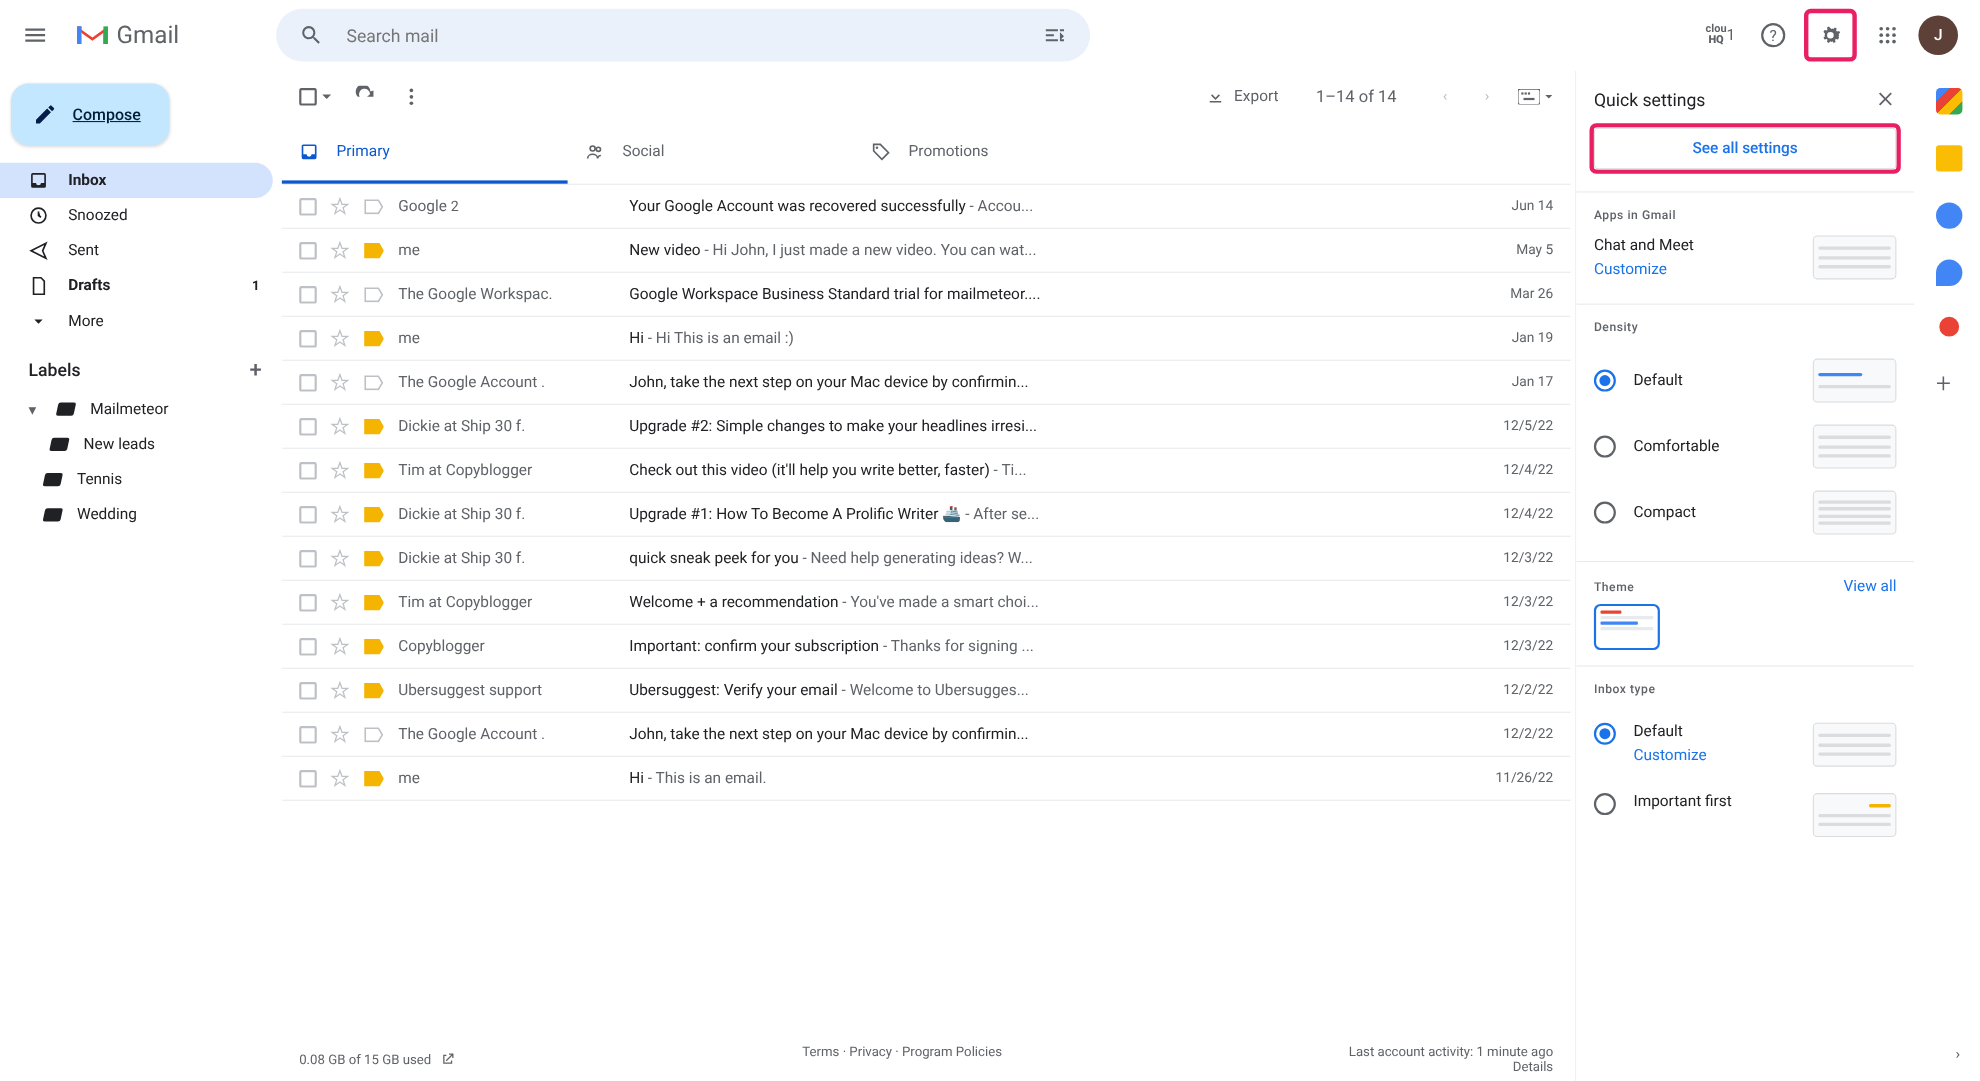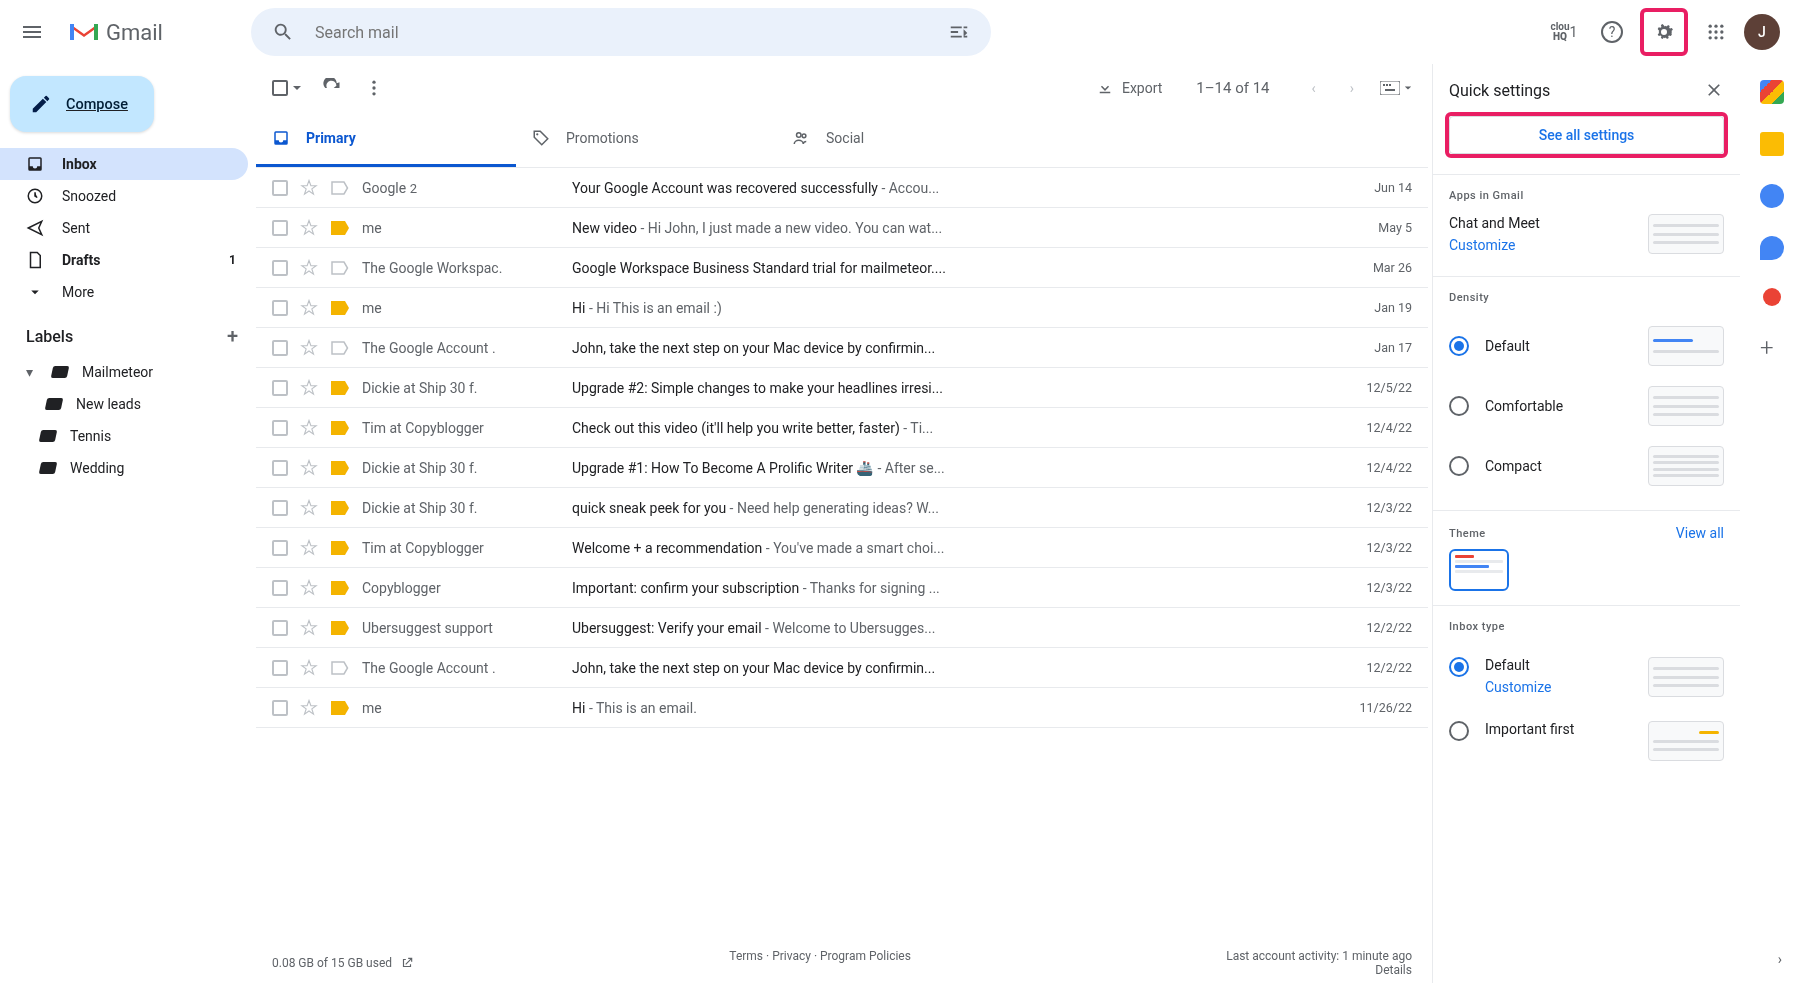--- a/index.html
+++ b/index.html
@@ -43,21 +43,21 @@
 .checkbox { width: 16px; height: 16px; border: 2px solid #5f6368; border-radius: 2px; }
 .tb-icon { width: 24px; height: 24px; display: flex; align-items: center; justify-content: center; color: #5f6368; cursor: pointer; }
 .toolbar-spacer { flex: 1; }
 .export-btn { display: flex; align-items: center; gap: 8px; color: #5f6368; cursor: pointer; }
 .pagination { color: #5f6368; font-size: 15px; margin: 0 16px; }
 .page-nav { color: #bdc1c6; cursor: pointer; padding: 0 8px; }
 .input-tool { display: flex; align-items: center; gap: 4px; color: #5f6368; }
 
 .tabs { display: flex; height: 56px; border-bottom: 1px solid #e8eaed; }
 .tab { flex: 0 0 260px; display: flex; align-items: center; gap: 16px; padding: 0 16px; cursor: pointer; color: #5f6368; border-bottom: 3px solid transparent; }
-.tab.active { color: #0b57d0; border-bottom-color: #0b57d0; font-weight: 700; }
+.tab.active { color: #0b57d0; border-bottom-color: #0b57d0; font-weight: 400; }
 
 .mail-list { flex: 1; overflow-y: auto; }
 .mail-row { display: flex; align-items: center; height: 40px; border-bottom: 1px solid #e8eaed; padding: 0 16px; cursor: pointer; gap: 12px; }
 .row-check { width: 16px; height: 16px; border: 2px solid #bdc1c6; border-radius: 2px; flex-shrink: 0; }
 .star { color: #bdc1c6; flex-shrink: 0; cursor: pointer; }
 .bookmark { flex-shrink: 0; width: 20px; display: flex; justify-content: center; }
 .bookmark.yellow svg { fill: #f4b400; }
 .bookmark.gray svg { fill: none; stroke: #bdc1c6; stroke-width: 1.5; }
 .sender { width: 198px; flex-shrink: 0; white-space: nowrap; overflow: hidden; text-overflow: ellipsis; color: #5f6368; }
 .sender .cnt { color: #5f6368; font-size: 13px; }
@@ -288,32 +288,32 @@
 
       <div class="tabs">
         <div class="tab active">
           <svg width="18" height="18" viewBox="0 0 24 24">
               <path fill="#0b57d0" d="M19 3H5a2 2 0 00-2 2v14a2 2 0 002 2h14a2 2 0 002-2V5a2 2 0 00-2-2zm0 12h-4a3 3 0 01-6 0H5V5h14z"></path>
             </svg>
           <span>Primary</span>
         </div>
         <div class="tab">
           <svg width="18" height="18" viewBox="0 0 24 24">
-              <path fill="none" stroke="#5f6368" stroke-width="2" d="M3 3h8l10 10-8 8L3 11z"></path>
-              <circle cx="7" cy="7" r="1.5" fill="#5f6368"></circle>
-            </svg>
-          <span>Promotions</span>
-        </div>
-        <div class="tab">
-          <svg width="18" height="18" viewBox="0 0 24 24">
               <circle cx="9" cy="8" r="3" fill="none" stroke="#5f6368" stroke-width="2"></circle>
               <circle cx="16" cy="9" r="2.5" fill="none" stroke="#5f6368" stroke-width="2"></circle>
               <path fill="none" stroke="#5f6368" stroke-width="2" d="M3 20c0-3 3-5 6-5s6 2 6 5m0 0c0-2 2-3.5 4-3.5"></path>
             </svg>
           <span>Social</span>
+        </div>
+        <div class="tab">
+          <svg width="18" height="18" viewBox="0 0 24 24">
+              <path fill="none" stroke="#5f6368" stroke-width="2" d="M3 3h8l10 10-8 8L3 11z"></path>
+              <circle cx="7" cy="7" r="1.5" fill="#5f6368"></circle>
+            </svg>
+          <span>Promotions</span>
         </div>
       </div>
 
       <div class="mail-list" id="mail-list">
           <div class="mail-row">
             <div class="row-check"></div>
             <div class="star">
               <svg width="18" height="18" viewBox="0 0 24 24">
                 <path fill="none" stroke="#bdc1c6" stroke-width="1.5" d="M12 2l2.5 7h7l-5.7 4.2 2.2 7L12 16l-6 4.2 2.2-7L2.5 9h7z"></path>
               </svg>

